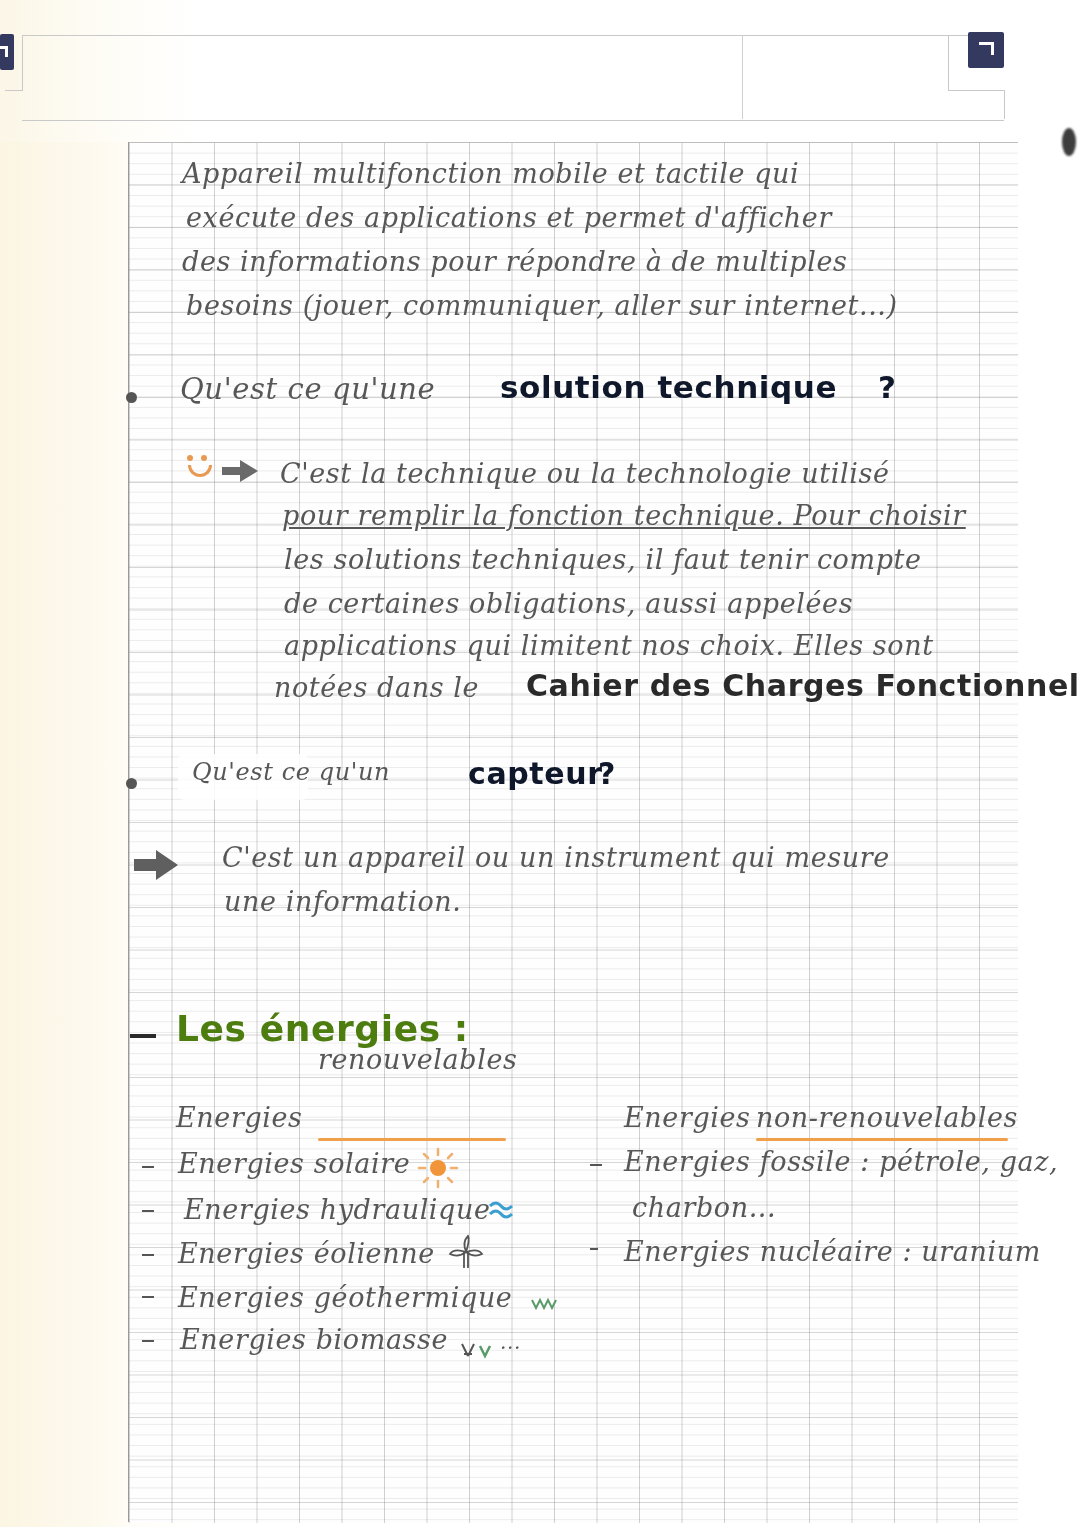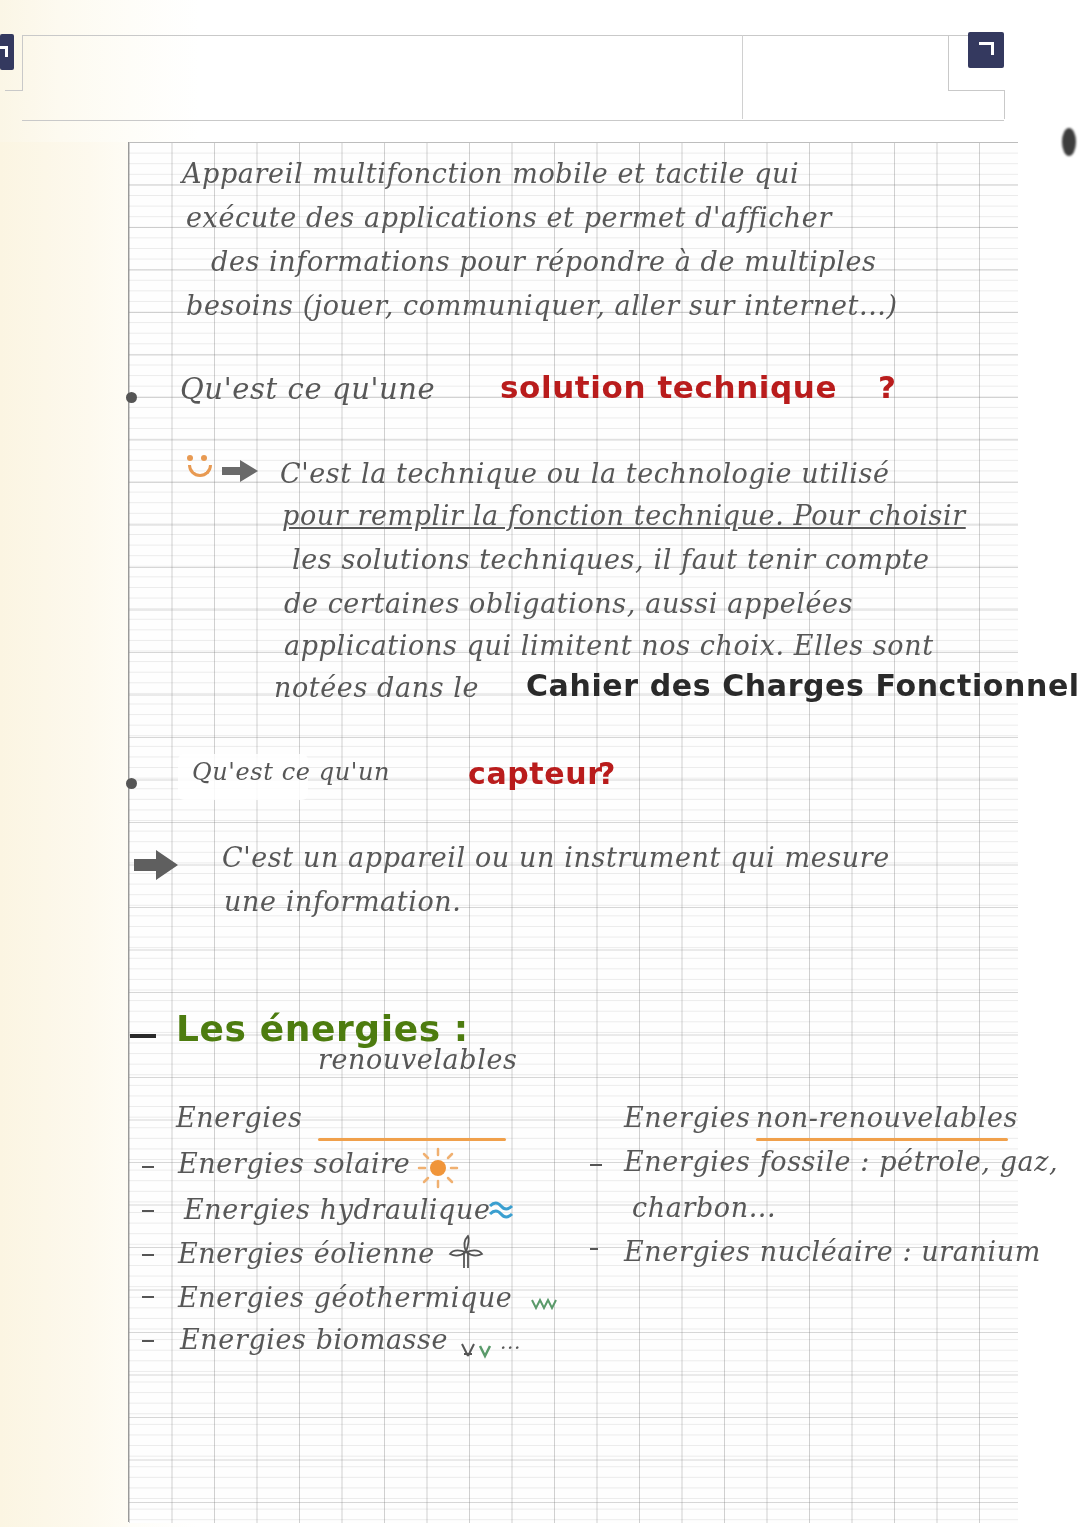--- a/index.html
+++ b/index.html
@@ -40,21 +40,21 @@
       background-position: 121px 0, 0 0, 0 0;
     }
     .margin-area {
       position:absolute; left:0; top:142px; width:128px; height:1385px;
       background: linear-gradient(90deg, #fbf5e2 0%, #fdf9ee 70%, #fefcf5 100%);
     }
     .margin-line { position:absolute; left:128px; top:142px; height:1380px; border-left:1.5px solid #9a9a9a; }
 
     .hw { position:absolute; font-family:"DejaVu Serif", serif; font-style:italic; color:#575757;
       font-size:27px; letter-spacing:0.6px; white-space:nowrap; }
-    .hw.bold { font-family:"DejaVu Sans", sans-serif; font-style:normal; font-weight:bold; color:#b91c1c; }
+    .hw.bold { font-family:"DejaVu Sans", sans-serif; font-style:normal; font-weight:bold; color:#0f172a; }
     .hw.heading { font-family:"DejaVu Sans", sans-serif; font-style:normal; font-weight:bold; color:#4d7c0f; font-size:36px; }
     .hw.dark { color:#2a2a2a; font-family:"DejaVu Sans", sans-serif; font-style:normal; font-weight:600; }
 
     .bullet { position:absolute; width:11px; height:11px; border-radius:50%; background:#555; }
     .dash { position:absolute; height:3px; background:#555; }
     .underline-orange { position:absolute; height:3px; background:#f0a04b; border-radius:2px; }
 
     .arrow { position:absolute; }
     .smiley { position:absolute; width:30px; height:30px; }
     .smiley .eye { position:absolute; width:6px; height:6px; border-radius:50%; background:#e89a52; top:2px; }
@@ -79,21 +79,21 @@
   <div class="binder-hole"></div>
 </div>
 
 <div class="paper"></div>
 <div class="margin-area"></div>
 <div class="margin-line"></div>
 
 <div>
   <div class="hw" style="left:182px; top:158px;">Appareil multifonction mobile et tactile qui</div>
   <div class="hw" style="left:186px; top:202px;">exécute des applications et permet d'afficher</div>
-  <div class="hw" style="left:182px; top:246px;margin-left:29px;">des informations pour répondre à de multiples</div>
+  <div class="hw" style="left:182px; top:246px;">des informations pour répondre à de multiples</div>
   <div class="hw" style="left:186px; top:290px;">besoins (jouer, communiquer, aller sur internet...)</div>
 </div>
 
 <div>
   <div class="bullet" style="left:126px; top:392px;"></div>
   <div>
     <span class="hw" style="left:180px; top:372px; font-size:29px;">Qu'est ce qu'une</span>
     <span class="hw bold" style="left:500px; top:369px; font-size:31px;">solution technique</span>
     <span class="hw bold" style="left:878px; top:369px; font-size:31px;">?</span>
   </div>
@@ -102,21 +102,21 @@
     <span class="eye" style="left:3px;"></span>
       <span class="eye" style="left:17px;"></span>
       <span class="mouth"></span>
   </div>
   <svg class="arrow" style="left:220px; top:458px;" width="40" height="26" viewBox="0 0 40 26">
     <path d="M2 9 H20 V2 L38 13 L20 24 V17 H2 Z" fill="#6a6a6a"></path>
   </svg>
 
   <div class="hw" style="left:280px; top:458px;">C'est la technique ou la technologie utilisé</div>
   <div class="hw" style="left:282px; top:500px;text-decoration:underline;">pour remplir la fonction technique. Pour choisir</div>
-  <div class="hw" style="left:284px; top:544px;margin-left:8px;">les solutions techniques, il faut tenir compte</div>
+  <div class="hw" style="left:284px; top:544px;">les solutions techniques, il faut tenir compte</div>
   <div class="hw" style="left:284px; top:588px;">de certaines obligations, aussi appelées</div>
   <div class="hw" style="left:284px; top:630px;">applications qui limitent nos choix. Elles sont</div>
   <div>
     <span class="hw" style="left:274px; top:672px;">notées dans le</span>
     <span class="hw dark" style="left:526px; top:668px; font-size:30px;">Cahier des Charges Fonctionnel.</span>
   </div>
 </div>
 
 <div>
   <div class="whiteout" style="left:178px; top:754px; width:130px; height:46px;"></div>

